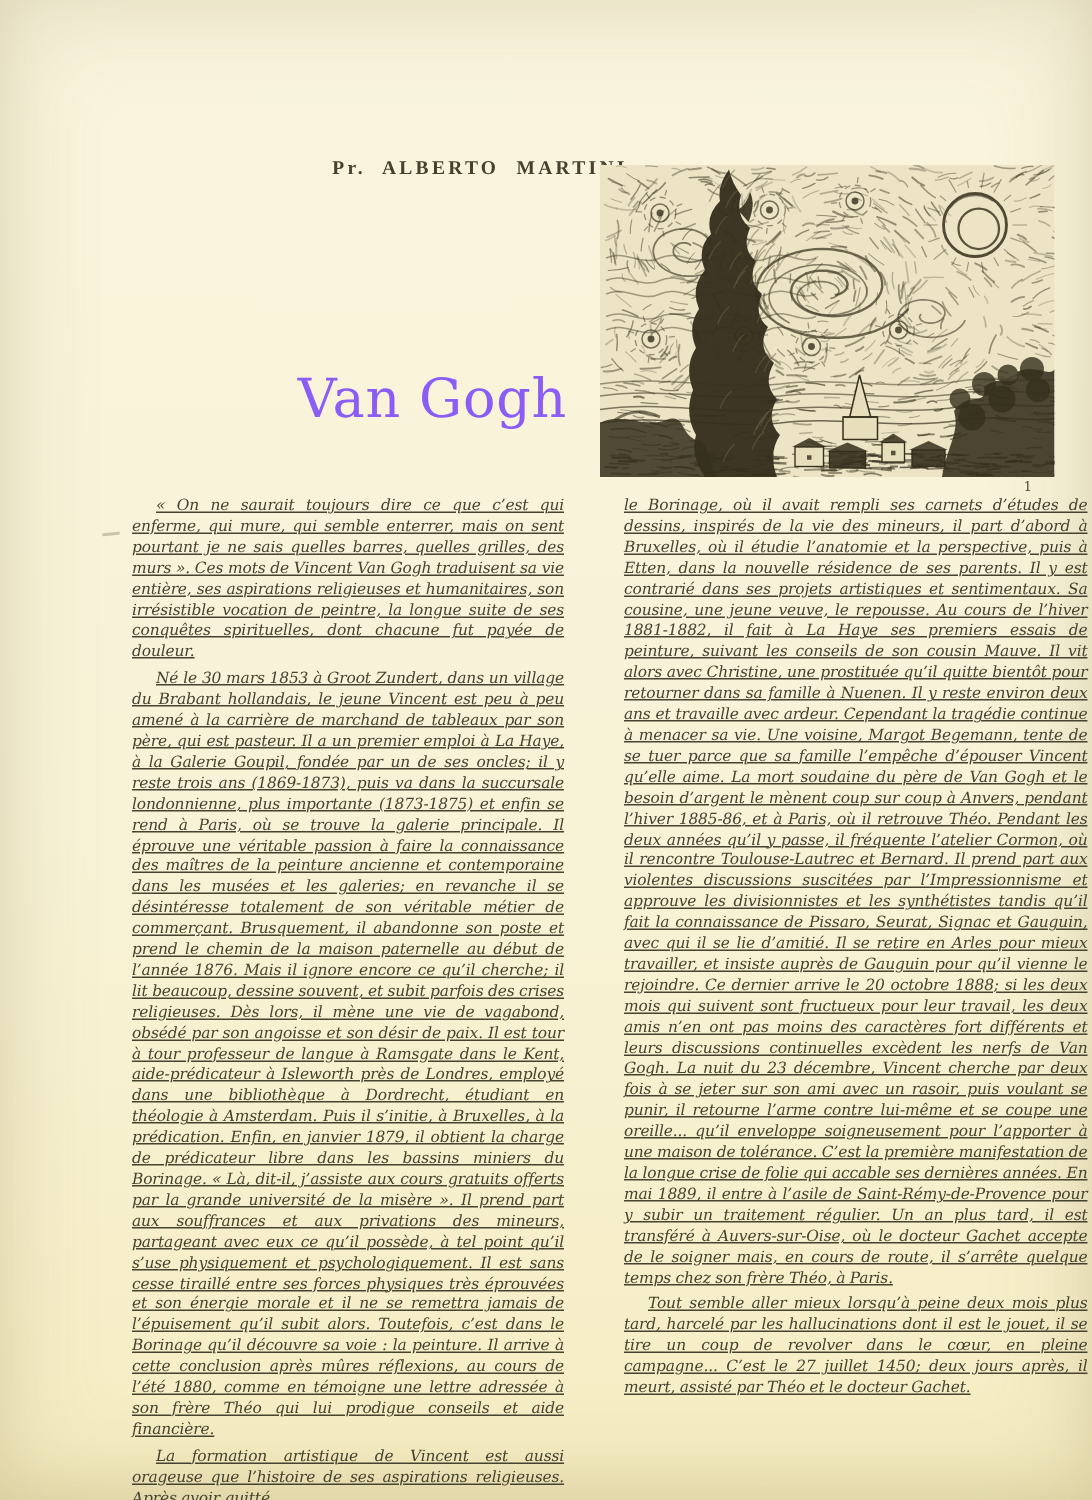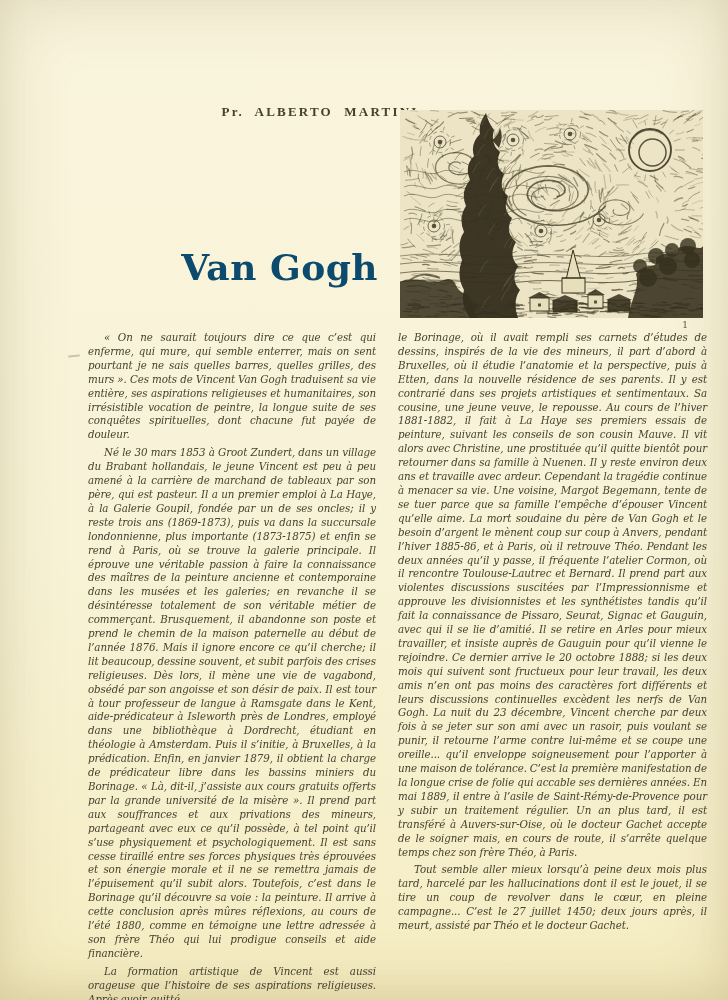--- a/index.html
+++ b/index.html
@@ -10,37 +10,37 @@
   }
   .vignette{position:absolute;inset:0;pointer-events:none;
     box-shadow:inset 0 0 70px rgba(120,105,60,0.18), inset 0 -12px 30px rgba(150,130,60,0.10);}
   .author{
     position:absolute;left:196px;top:104px;width:248px;text-align:center;
     font-family:"Liberation Serif", serif;font-weight:700;font-size:13px;
     letter-spacing:2.2px;word-spacing:6px;color:#45412f;
   }
   .page-title{
     position:absolute;left:88px;top:246px;width:290px;text-align:right;
-    font-family:"DejaVu Serif", serif;font-weight:700;font-size:36px;
-    letter-spacing:0.5px;color:#0c4a6e;
+    font-family:"DejaVu Serif", serif;font-weight:400;font-size:36px;
+    letter-spacing:0.5px;color:#8b5cf6;
   }
   .figure{position:absolute;left:400px;top:110px;width:303px;height:208px;}
   .figure svg{display:block;width:303px;height:208px;}
   .fig-number{
     position:absolute;left:668px;top:320px;width:20px;text-align:right;
     font-size:9px;color:#55503a;font-family:"DejaVu Serif", serif;
   }
   .col{
     position:absolute;top:331px;
     font-style:italic;font-size:10.3px;line-height:13.9px;color:#45422f;
     text-align:justify;letter-spacing:-0.1px;word-spacing:-0.2px;
   }
   .col-left{left:88px;width:288px;}
-  .col-right{left:398px;width:309px;}
-  .para{margin:0 0 4px 0;}
+  .col-right{left:416px;width:309px;}
+  .para{margin:0 0 4px 0;text-decoration:underline;}
   .para.indent{text-indent:16px;}
   .pencil-mark{
     position:absolute;left:68px;top:355px;width:12px;height:2px;
     background:rgba(105,98,75,0.32);transform:rotate(-6deg);border-radius:2px;
   }
 </style>
 </head>
 <body>
 
 <div class="vignette"></div>

